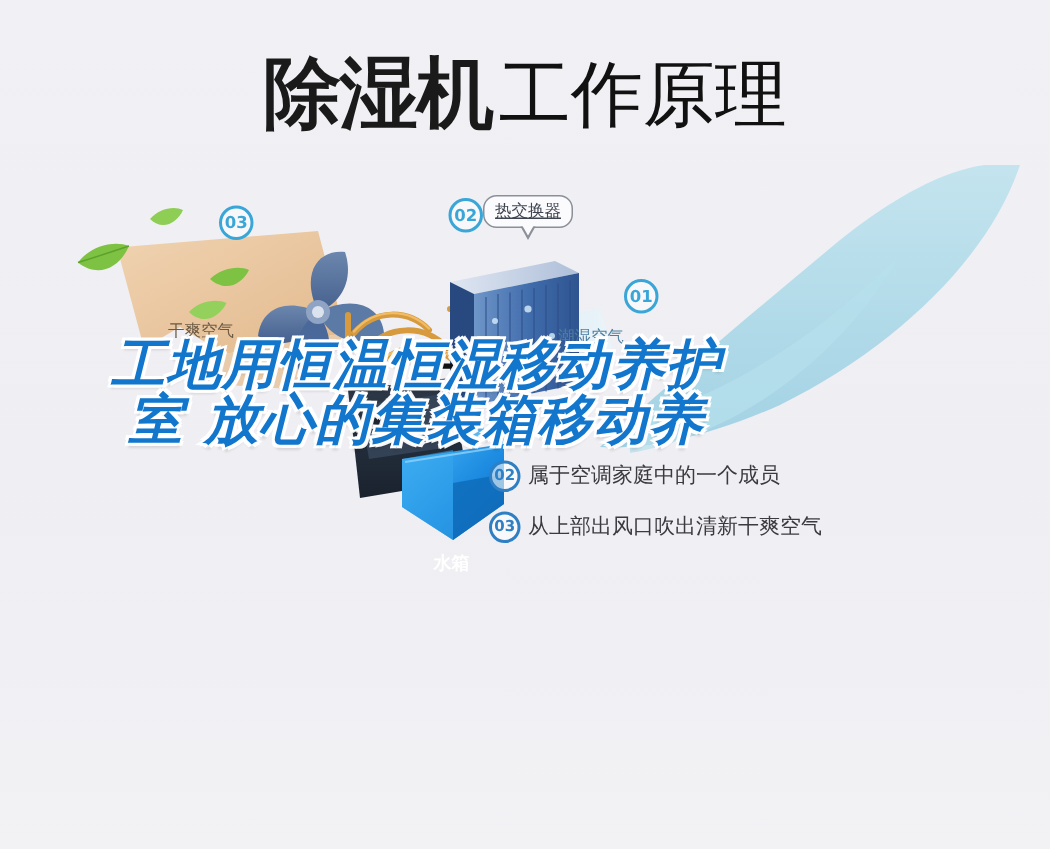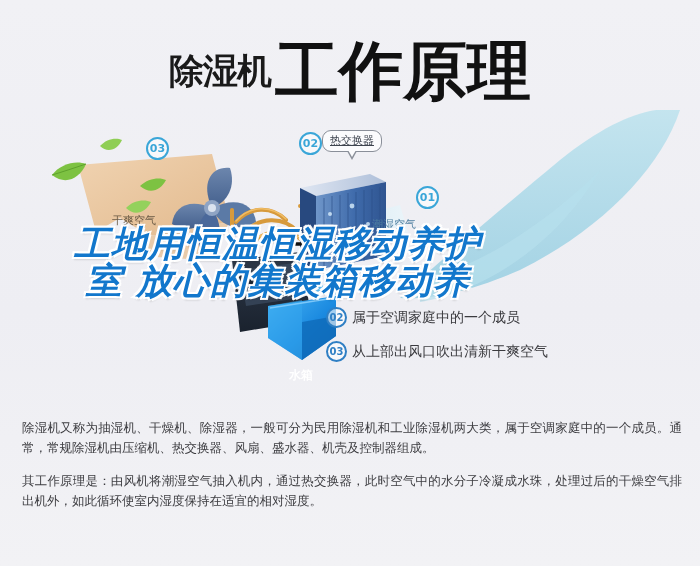--- a/index.html
+++ b/index.html
@@ -25,30 +25,30 @@
   
   .title-block {
     position: absolute;
     left: 0;
     top: 28px;
     width: 700px;
     text-align: center;
     white-space: nowrap;
   }
   .title-a {
-    font-size: 35px;
+    font-size: 52px;
     font-weight: bold;
     color: #1a1a1a;
     letter-spacing: -1px;
     font-family: Liberation Mono, monospace;
     vertical-align: middle;
   }
   .title-b {
-    font-size: 64px;
-    font-weight: bold;
+    font-size: 48px;
+    font-weight: normal;
     color: #111;
     letter-spacing: 0px;
     margin-left: 4px;
     font-family: "DejaVu Sans", sans-serif;
     vertical-align: middle;
   }
 
   
   .illus {
     position: absolute;
@@ -350,18 +350,14 @@
     <div class="step-line" id="step-3">
       <span class="step-badge">03</span><span>从上部出风口吹出清新干爽空气</span>
     </div>
   </div>
 
   <div class="overlay">
     <div class="overlay-line">工地用恒温恒湿移动养护</div>
     <div class="overlay-line">室 放心的集装箱移动养</div>
   </div>
 
-  <div class="copy">
-    <p>除湿机又称为抽湿机、干燥机、除湿器，一般可分为民用除湿机和工业除湿机两大类，属于空调家庭中的一个成员。通常，常规除湿机由压缩机、热交换器、风扇、盛水器、机壳及控制器组成。</p>
-    <p>其工作原理是：由风机将潮湿空气抽入机内，通过热交换器，此时空气中的水分子冷凝成水珠，处理过后的干燥空气排出机外，如此循环使室内湿度保持在适宜的相对湿度。</p>
-  </div>
 
 </div>
 
 </body></html>

